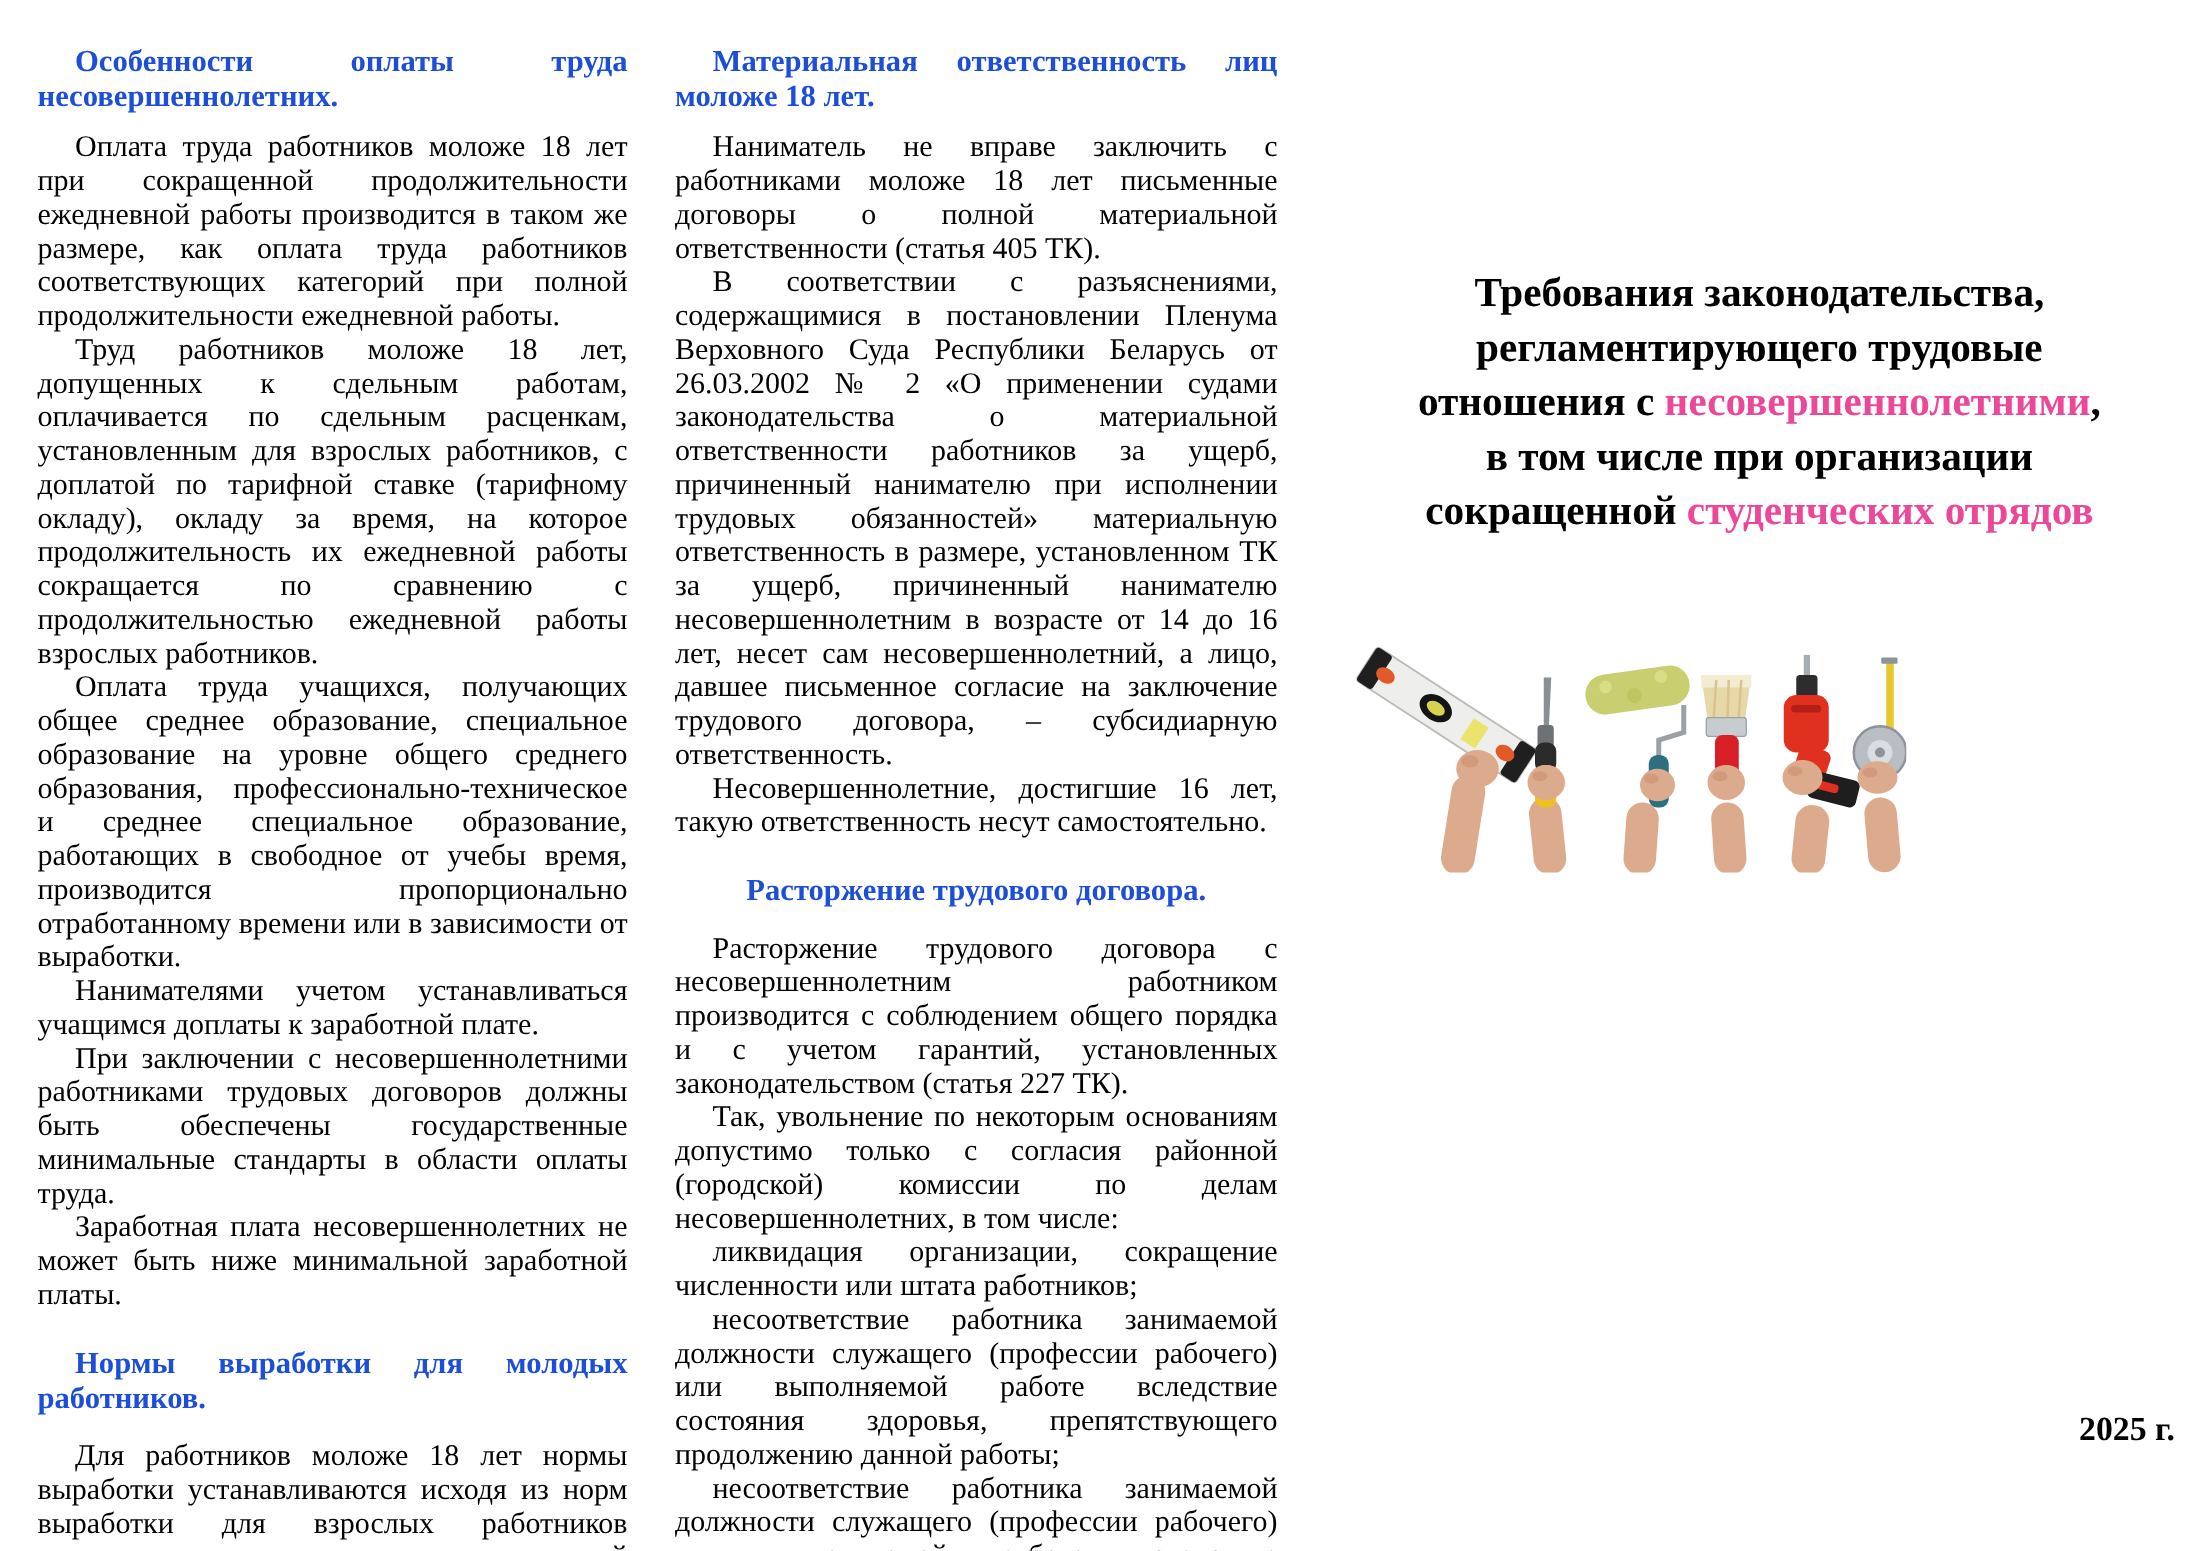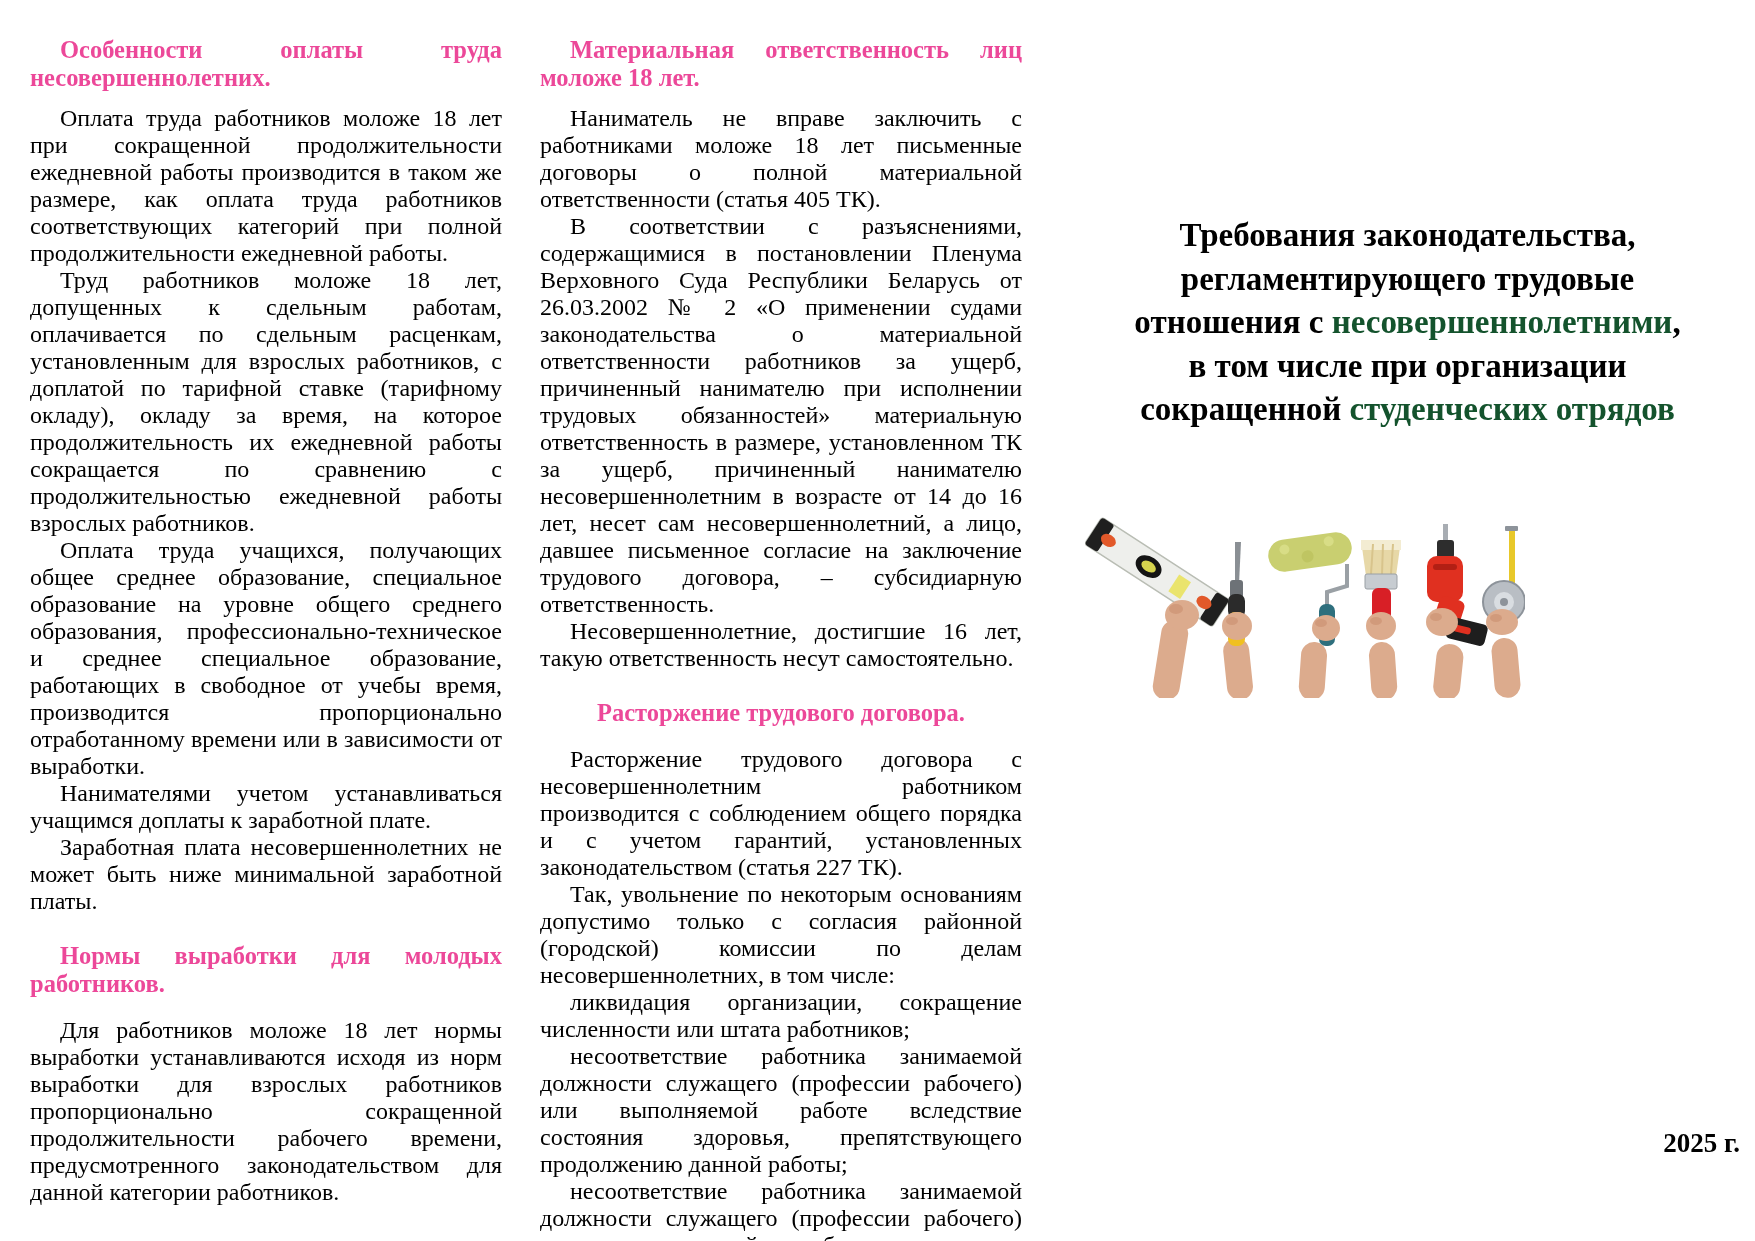--- a/index.html
+++ b/index.html
@@ -7,41 +7,41 @@
     position:relative; width:1755px; height:1241px;
     background:#ffffff; overflow:hidden; color:#000;
     font-family:"Liberation Serif", serif;
   }
   .col { position:absolute; top:36px; }
   .col-1 { left:30px;  width:472px; }
   .col-2 { left:540px; width:482px; }
   .col-3 { left:1075px; width:665px; top:46px; }
 
   .red-heading {
-    color:#ec4899; font-weight:bold; font-size:24.5px; line-height:28px;
+    color:#1d4ed8; font-weight:bold; font-size:24.5px; line-height:28px;
     margin:0; text-align:justify; text-indent:30px;
   }
   .red-heading.center { text-align:center; text-indent:0; }
   .after-head { margin-bottom:13px; }
   .mid-head   { margin-top:27px; margin-bottom:19px; }
 
   .flow p.body {
     margin:0; text-indent:30px; text-align:justify;
     font-size:24px; line-height:27px;
   }
 
   .org {
     margin:0 auto; width:560px; text-align:center;
     font-size:27.5px; line-height:35px; font-weight:normal;
   }
   .main-title {
     margin-top:168px; text-align:center; font-weight:bold;
     font-size:33px; line-height:43.5px; color:#000;
   }
-  .main-title .red { color:#14532d; }
+  .main-title .red { color:#ec4899; }
 
   .tools-wrap { margin-top:48px; margin-left:10px; width:440px; }
   .tools-wrap svg { display:block; }
 
   .year {
     position:absolute; left:1075px; top:1128px; width:665px;
     text-align:right; font-weight:bold; font-size:27px;
     padding-left:70px; box-sizing:border-box;
   }
 </style>
@@ -50,20 +50,21 @@
 
 <div class="page">
 
   <div class="col col-1 flow">
     <h2 class="red-heading after-head">Особенности оплаты труда несовершеннолетних.</h2>
     <div>
         <p class="body">Оплата труда работников моложе 18 лет при сокращенной продолжительности ежедневной работы производится в таком же размере, как оплата труда работников соответствующих категорий при полной продолжительности ежедневной работы.</p>
         <p class="body">Труд работников моложе 18 лет, допущенных к сдельным работам, оплачивается по сдельным расценкам, установленным для взрослых работников, с доплатой по тарифной ставке (тарифному окладу), окладу за время, на которое продолжительность их ежедневной работы сокращается по сравнению с продолжительностью ежедневной работы взрослых работников.</p>
         <p class="body">Оплата труда учащихся, получающих общее среднее образование, специальное образование на уровне общего среднего образования, профессионально-техническое и среднее специальное образование, работающих в свободное от учебы время, производится пропорционально отработанному времени или в зависимости от выработки.</p>
         <p class="body">Нанимателями учетом устанавливаться учащимся доплаты к заработной плате.</p>
+        <p class="body">При заключении с несовершеннолетними работниками трудовых договоров должны быть обеспечены государственные минимальные стандарты в области оплаты труда.</p>
         <p class="body">Заработная плата несовершеннолетних не может быть ниже минимальной заработной платы.</p>
       </div>
     <h2 class="red-heading mid-head">Нормы выработки для молодых работников.</h2>
     <div>
         <p class="body">Для работников моложе 18 лет нормы выработки устанавливаются исходя из норм выработки для взрослых работников пропорционально сокращенной продолжительности рабочего времени, предусмотренного законодательством для данной категории работников.</p>
       </div>
   </div>
 
   <div class="col col-2 flow">
     <h2 class="red-heading after-head">Материальная ответственность лиц моложе 18 лет.</h2>

